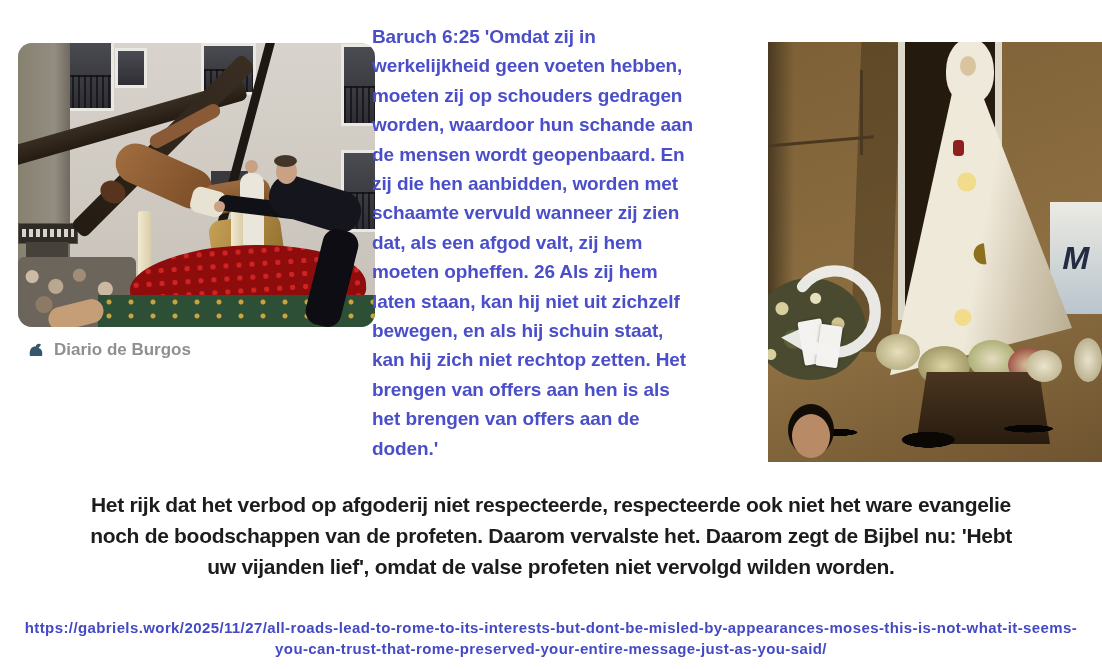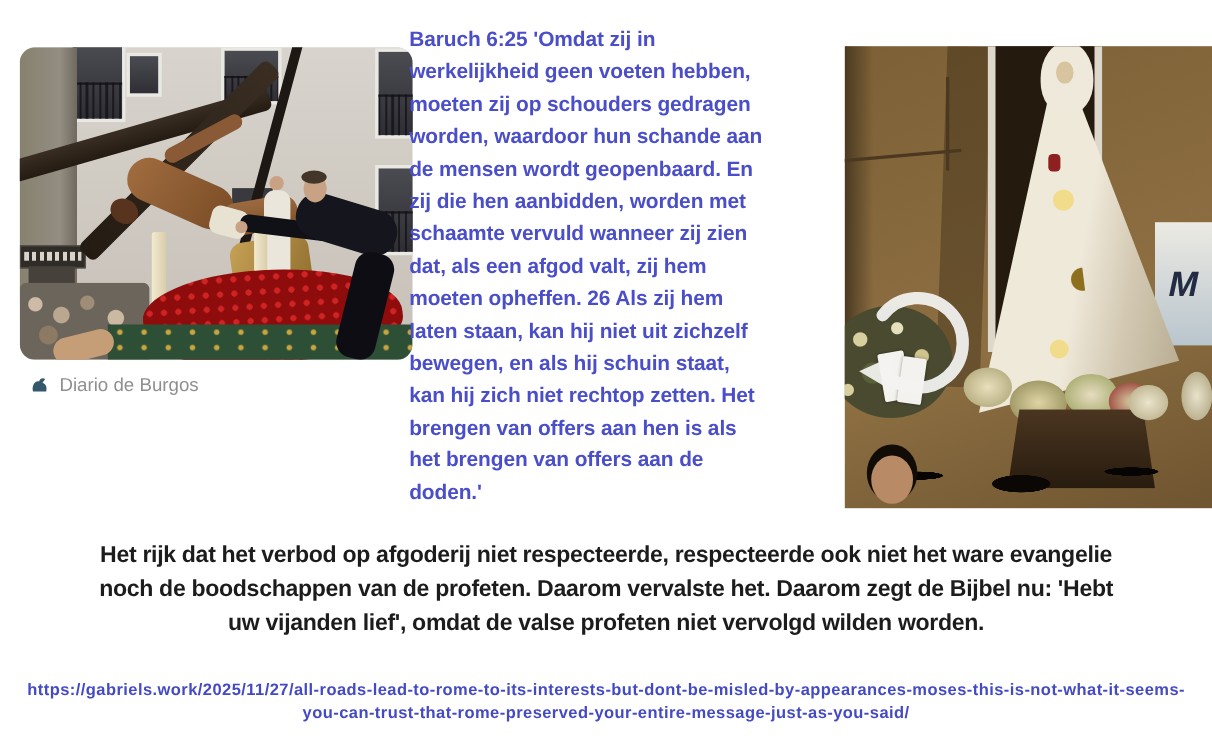--- a/index.html
+++ b/index.html
@@ -49,21 +49,21 @@
   #hand{left:30px;top:260px;width:56px;height:24px;border-radius:12px;background:#c59e78;transform:rotate(-14deg);}
   #man-arm{left:200px;top:156px;width:82px;height:16px;border-radius:8px;background:#101017;transform:rotate(7deg);}
   #man-hand{left:196px;top:158px;width:11px;height:11px;border-radius:50%;background:#c9a285;}
   #man-torso{left:250px;top:140px;width:94px;height:42px;border-radius:20px;background:#15151d;transform:rotate(17deg);}
   #man-legs{left:296px;top:186px;width:36px;height:98px;border-radius:14px;background:#0d0d13;transform:rotate(14deg);}
   #man-head{left:258px;top:116px;width:21px;height:25px;border-radius:50%;background:#c9a285;}
   #man-hair{left:256px;top:112px;width:23px;height:12px;border-radius:50%;background:#433629;}
 
   
   #caption-row{left:26px;top:337px;width:260px;height:26px;display:flex;align-items:center;gap:8px;}
-  #caption-text{font-size:17px;color:#8f8f8f;}
+  #caption-text{font-size:17px;color:#8f8f8f;font-weight:bold;}
 
   
   #quote{left:372px;top:22px;width:406px;white-space:pre;
          font-size:19px;font-weight:bold;line-height:29.4px;letter-spacing:-0.1px;color:#4a4ec9;}
 
   
   #right-photo{left:768px;top:42px;width:334px;height:420px;overflow:hidden;
                background:linear-gradient(160deg,#7d6036,#8d6f42 60%,#6e5430);}
   #rp-left-shade{left:0;top:0;width:26px;height:320px;background:linear-gradient(90deg,#4a3a22,transparent);}
   #rp-band{left:88px;top:0;width:40px;height:310px;background:rgba(40,28,12,.35);transform:rotate(2deg);}

